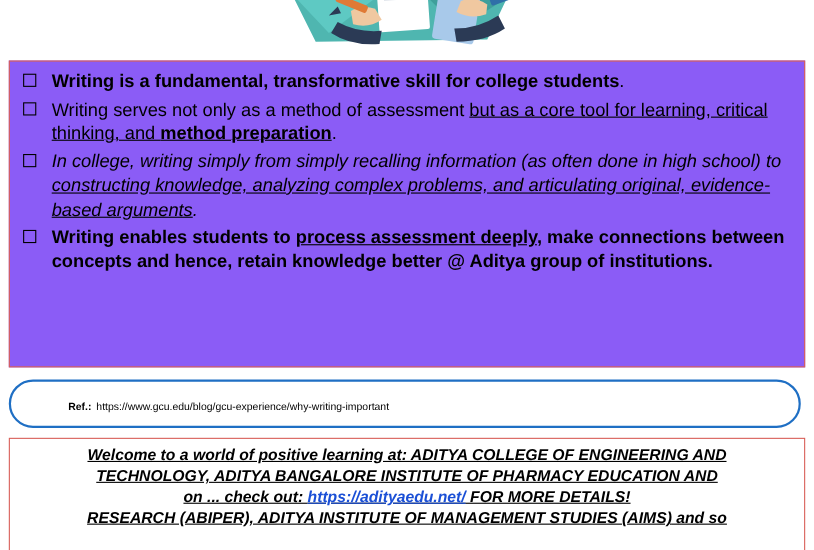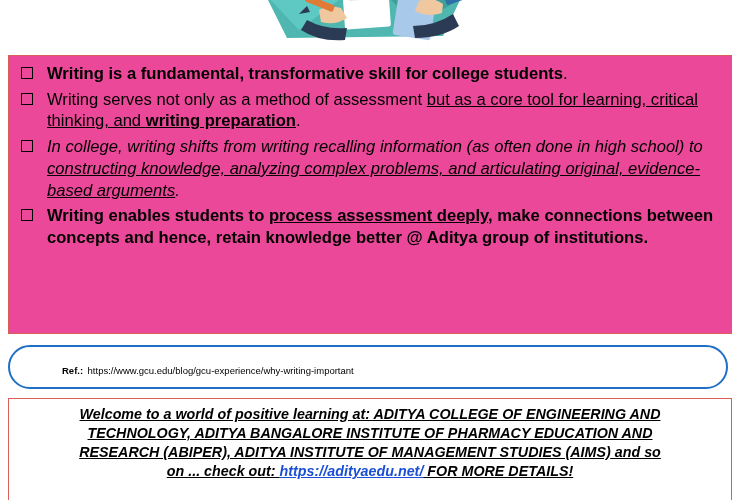--- a/index.html
+++ b/index.html
@@ -29,21 +29,21 @@
   }
 
   
   .bullet-box {
     position: absolute;
     left: 8px;
     top: 55px;
     width: 724px;
     height: 279px;
     border: 1.5px solid #d95f58;
-    background: #ec4899;
+    background: #8b5cf6;
     padding: 7px 10px 4px 10px;
   }
   ul.bullets {
     list-style: none;
     margin: 0;
     padding: 0;
   }
   ul.bullets > li {
     position: relative;
     padding-left: 28px;
@@ -159,41 +159,41 @@
   <div class="bullet-box">
     <ul class="bullets">
 
       <li>
         <span class="sqbullet"></span>
         <span class="b-bold">Writing is a fundamental, transformative skill for college students</span><span>.</span>
       </li>
 
       <li>
         <span class="sqbullet"></span>
-        <span>Writing serves not only as a method of assessment </span><span class="u">but as a core tool for learning, critical thinking, and </span><span class="u b-bold">writing preparation</span><span>.</span>
+        <span>Writing serves not only as a method of assessment </span><span class="u">but as a core tool for learning, critical thinking, and </span><span class="u b-bold">method preparation</span><span>.</span>
       </li>
 
       <li>
         <span class="sqbullet"></span>
-        <span class="b-italic">In college, writing shifts from writing recalling information (as often done in high school) to </span><span class="b-italic u">constructing knowledge, analyzing complex problems, and articulating original, evidence-based arguments</span><span class="b-italic">.</span>
+        <span class="b-italic">In college, writing simply from simply recalling information (as often done in high school) to </span><span class="b-italic u">constructing knowledge, analyzing complex problems, and articulating original, evidence-based arguments</span><span class="b-italic">.</span>
       </li>
 
       <li>
         <span class="sqbullet"></span>
         <span class="b-bi">Writing enables students to </span><span class="b-bi u">process assessment deeply</span><span class="b-bi">, make connections between concepts and hence, retain knowledge better @ Aditya group of institutions.</span>
       </li>
 
     </ul>
   </div>
 
   <div class="ref-box">
     <span class="ref-label">Ref.:</span>
     <span class="ref-url">https://www.gcu.edu/blog/gcu-experience/why-writing-important</span>
   </div>
 
   <div class="footer-box">
     <div class="footer-text">Welcome to a world of positive learning at: ADITYA COLLEGE OF ENGINEERING AND</div>
     <div class="footer-text">TECHNOLOGY, ADITYA BANGALORE INSTITUTE OF PHARMACY EDUCATION AND</div>
+    <div class="footer-text"><span>on ... check out: </span><a class="footer-link" href="#">https://adityaedu.net/</a><span> FOR MORE DETAILS!</span></div>
     <div class="footer-text"><span>RESEARCH (ABIPER), ADITYA INSTITUTE OF MANAGEMENT STUDIES (AIMS)</span><span class="nounder"> and so</span></div>
-    <div class="footer-text"><span>on ... check out: </span><a class="footer-link" href="#">https://adityaedu.net/</a><span> FOR MORE DETAILS!</span></div>
   </div>
 
 </div>
 
 </body></html>

